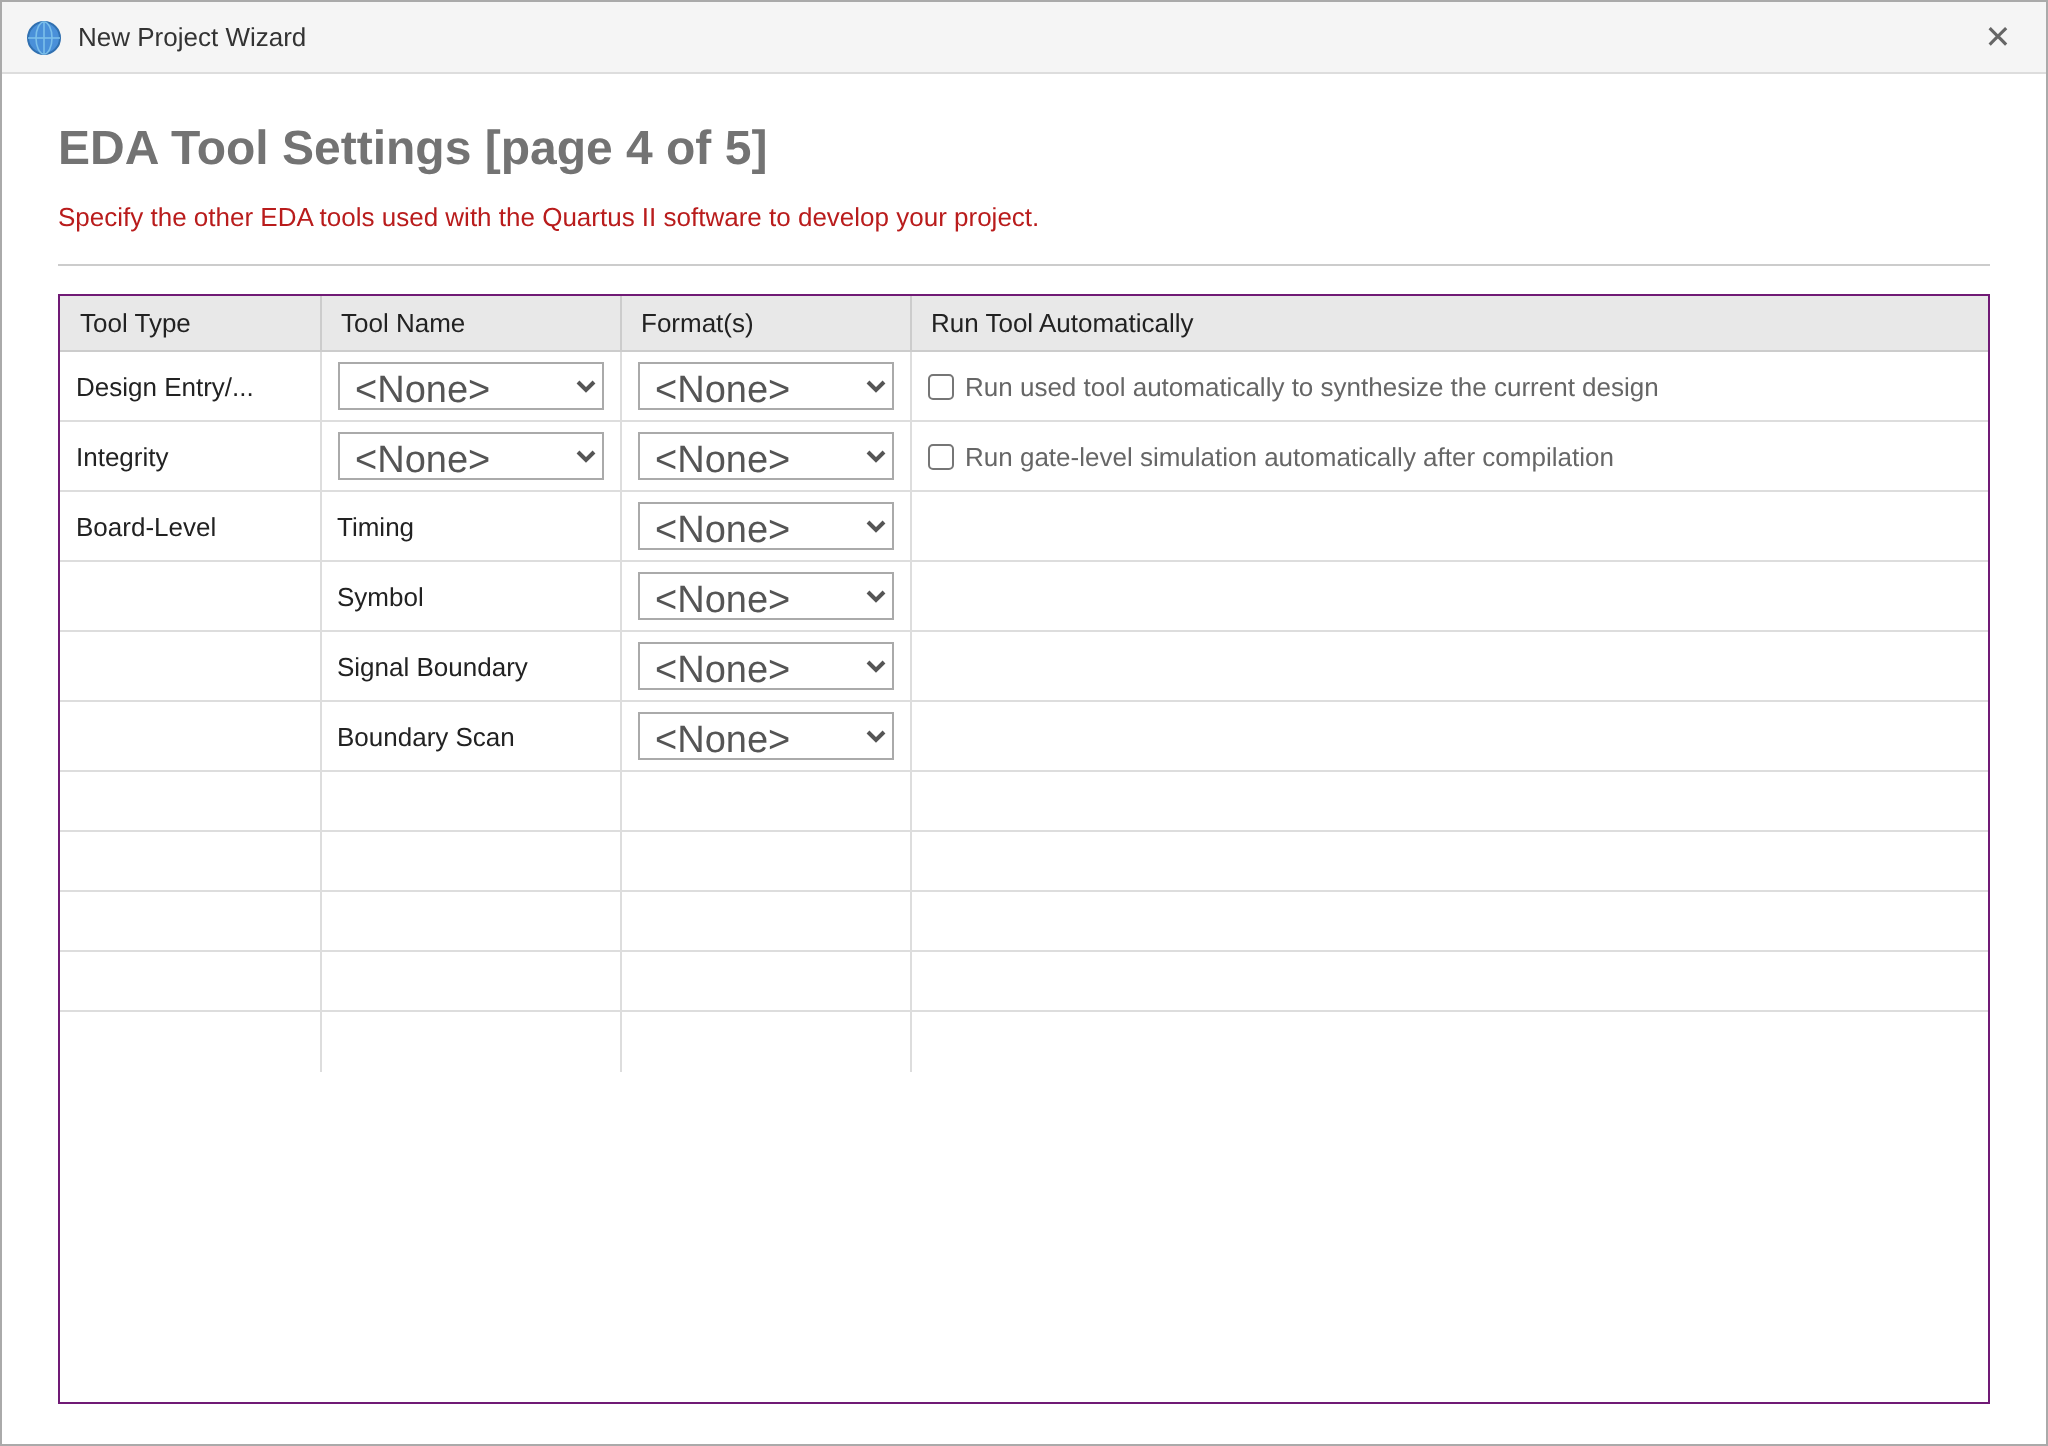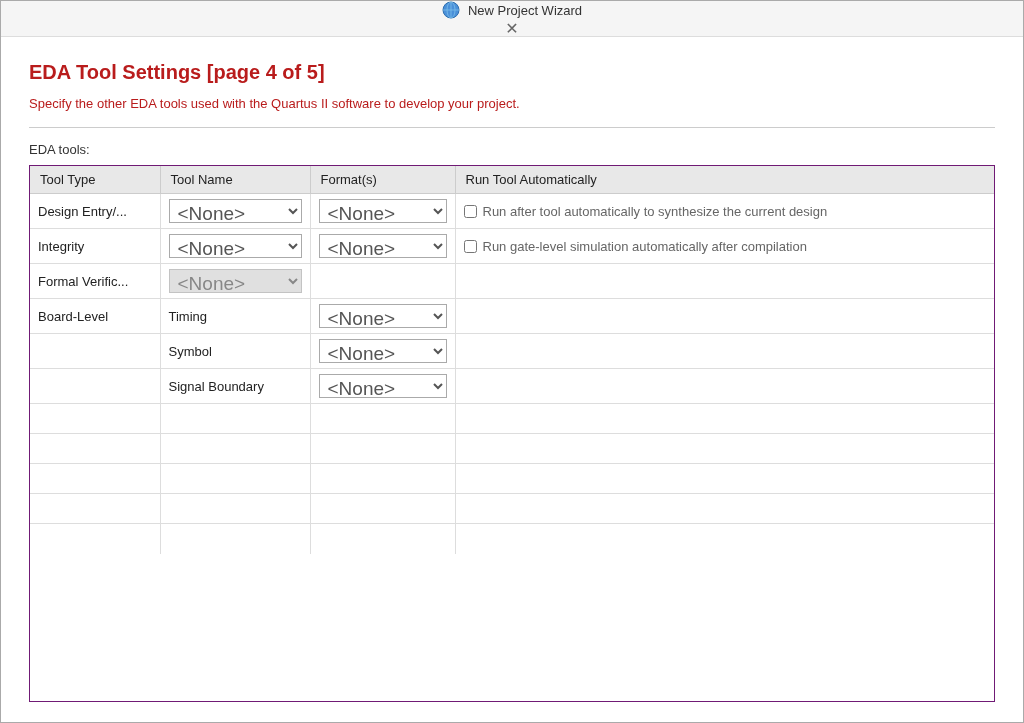--- a/index.html
+++ b/index.html
@@ -23,21 +23,20 @@
     }
     .title-bar {
       background: #f5f5f5;
       border-bottom: 1px solid #ddd;
       height: 36px;
       display: flex;
       align-items: center;
       justify-content: space-between;
       padding: 0 12px;
       flex-shrink: 0;
-      flex-direction: column;
     }
     .title-bar-left {
       display: flex;
       align-items: center;
       gap: 8px;
     }
     .title-bar-text {
       font-size: 13px;
       color: #333;
     }
@@ -53,23 +52,23 @@
       border-radius: 2px;
     }
     .content {
       padding: 24px 28px 20px 28px;
       flex: 1;
       display: flex;
       flex-direction: column;
       overflow: hidden;
     }
     .page-title {
-      font-size: 20px;
+      font-size: 24px;
       font-weight: bold;
-      color: #b91c1c;
+      color: #737373;
       margin-bottom: 12px;
     }
     .description {
       font-size: 13px;
       color: #b91c1c;
       margin-bottom: 16px;
     }
     .divider {
       border: none;
       border-top: 1px solid #ccc;
@@ -171,21 +170,20 @@
       </svg>
       <span class="title-bar-text">New Project Wizard</span>
     </div>
     <div class="close-btn">✕</div>
   </div>
 
   <div class="content">
     <div class="page-title">EDA Tool Settings [page 4 of 5]</div>
     <div class="description">Specify the other EDA tools used with the Quartus II software to develop your project.</div>
     <hr class="divider">
-    <div class="section-label">EDA tools:</div>
 
     <div class="table-container">
       <table>
         <thead>
           <tr>
             <th class="tool-type-cell">Tool Type</th>
             <th class="tool-name-cell">Tool Name</th>
             <th class="format-cell">Format(s)</th>
             <th class="run-auto-cell">Run Tool Automatically</th>
           </tr>
@@ -200,21 +198,21 @@
               </select>
             </td>
             <td class="format-cell">
               <select>
                 <option>&lt;None&gt;</option>
               </select>
             </td>
             <td class="run-auto-cell">
               <div class="checkbox-row">
                 <input type="checkbox" style="">
-                <span class="checkbox-label">Run after tool automatically to synthesize the current design</span>
+                <span class="checkbox-label">Run used tool automatically to synthesize the current design</span>
               </div>
             </td>
           </tr>
 
           <tr>
             <td class="tool-type-cell">Integrity</td>
             <td class="tool-name-cell">
               <select>
                 <option>&lt;None&gt;</option>
               </select>
@@ -225,31 +223,20 @@
               </select>
             </td>
             <td class="run-auto-cell">
               <div class="checkbox-row">
                 <input type="checkbox" style="">
                 <span class="checkbox-label">Run gate-level simulation automatically after compilation</span>
               </div>
             </td>
           </tr>
 
-          <tr>
-            <td class="tool-type-cell">Formal Verific...</td>
-            <td class="tool-name-cell">
-              <select class="disabled-select" disabled="">
-                <option>&lt;None&gt;</option>
-              </select>
-            </td>
-            <td class="format-cell">
-            </td>
-            <td class="run-auto-cell"></td>
-          </tr>
 
           <tr>
             <td class="tool-type-cell">Board-Level</td>
             <td class="tool-name-cell">Timing</td>
             <td class="format-cell">
               <select>
                 <option>&lt;None&gt;</option>
               </select>
             </td>
             <td class="run-auto-cell"></td>
@@ -270,20 +257,30 @@
             <td class="tool-type-cell"></td>
             <td class="tool-name-cell">Signal Boundary</td>
             <td class="format-cell">
               <select>
                 <option>&lt;None&gt;</option>
               </select>
             </td>
             <td class="run-auto-cell"></td>
           </tr>
 
+          <tr>
+            <td class="tool-type-cell"></td>
+            <td class="tool-name-cell">Boundary Scan</td>
+            <td class="format-cell">
+              <select>
+                <option>&lt;None&gt;</option>
+              </select>
+            </td>
+            <td class="run-auto-cell"></td>
+          </tr>
 
           <tr class="empty-row">
             <td></td>
             <td></td>
             <td></td>
             <td></td>
           </tr>
           <tr class="empty-row">
             <td></td>
             <td></td>

